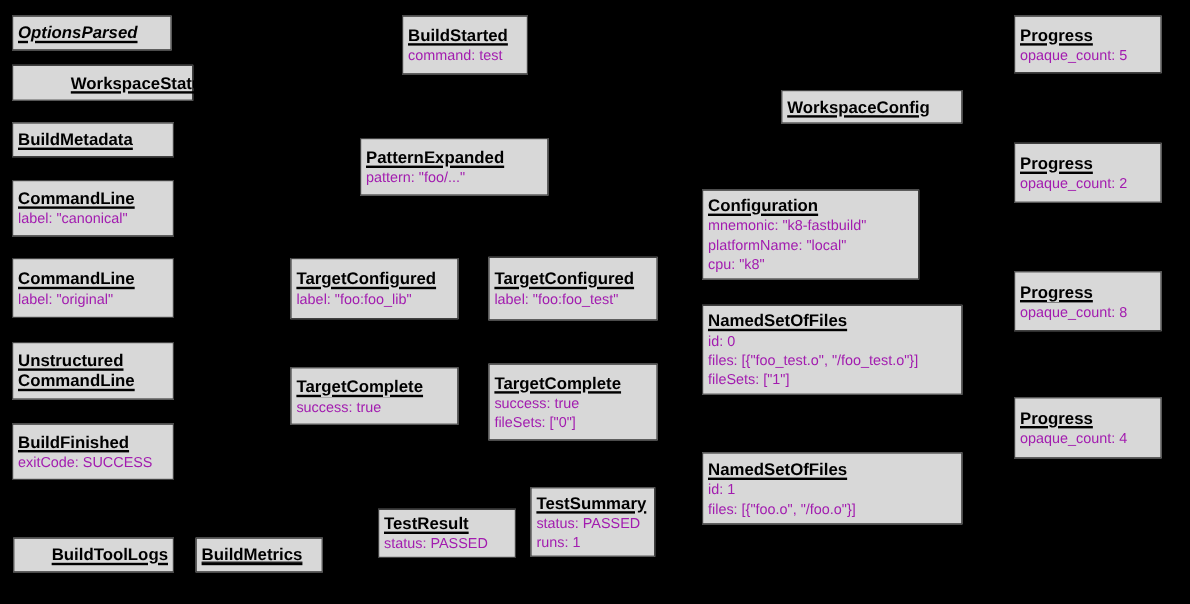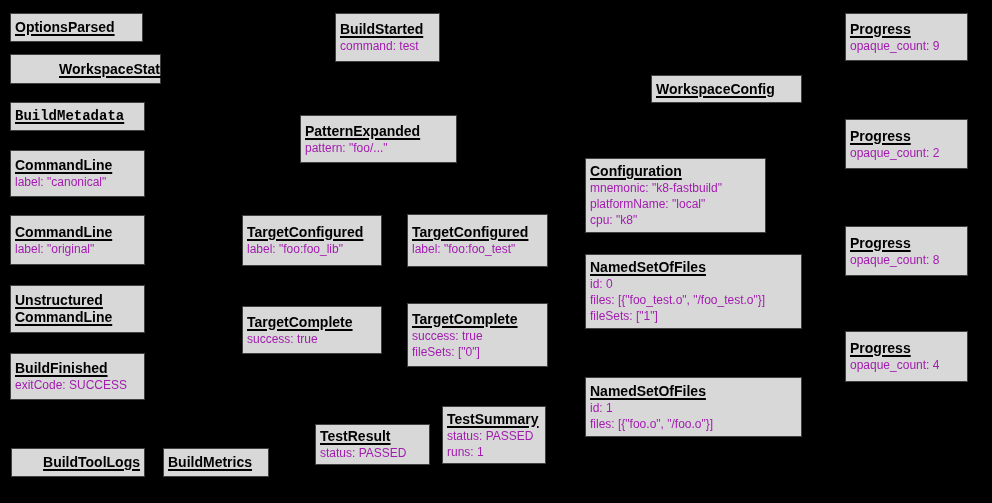--- a/index.html
+++ b/index.html
@@ -39,27 +39,27 @@
     font-size: 12px;
     line-height: 16px;
     white-space: pre;
     color: #a21caf;
   }
 </style>
 </head>
 <body>
 
 <div id="diagram" style="background: rgb(0, 0, 0); --node-fill: #d8d8d8; --node-border: #404040;">
-    <div class="node" style="left: 10px; top: 13px; width: 133px; min-height: 29px;">
+    <div class="node" style="left: 10px; top: 13px; width: 133px; min-height: 29px; font-style: italic;">
     <div class="node-title">OptionsParsed</div>
   </div>
     <div class="node" style="left: 10px; top: 54px; width: 151px; min-height: 30px; padding-left: 48px;">
     <div class="node-title">WorkspaceStatus</div>
   </div>
-    <div class="node" style="left: 10px; top: 102px; width: 135px; min-height: 29px; font-family: Liberation Mono, monospace;">
+    <div class="node" style="left: 10px; top: 102px; width: 135px; min-height: 29px;">
     <div class="node-title">BuildMetadata</div>
   </div>
     <div class="node" style="left: 10px; top: 150px; width: 135px; min-height: 47px;">
     <div class="node-title">CommandLine</div>
   <div class="node-line">label: "canonical"</div>
     </div>
     <div class="node" style="left: 10px; top: 215px; width: 135px; min-height: 50px;">
     <div class="node-title">CommandLine</div>
   <div class="node-line">label: "original"</div>
     </div>
@@ -67,21 +67,21 @@
     <div class="node-title">Unstructured
 CommandLine</div>
   </div>
     <div class="node" style="left: 10px; top: 353px; width: 135px; min-height: 47px;">
     <div class="node-title">BuildFinished</div>
   <div class="node-line">exitCode: SUCCESS</div>
     </div>
     <div class="node" style="left: 11px; top: 448px; width: 134px; min-height: 29px; align-items: flex-end;">
     <div class="node-title">BuildToolLogs</div>
   </div>
-    <div class="node" style="left: 163px; top: 448px; width: 106px; min-height: 29px;">
+    <div class="node" style="left: 163px; top: 448px; width: 106px; min-height: 29px; text-decoration: underline;">
     <div class="node-title">BuildMetrics</div>
   </div>
     <div class="node" style="left: 300px; top: 13px; width: 105px; min-height: 49px; margin-left: 35px;">
     <div class="node-title">BuildStarted</div>
   <div class="node-line">command: test</div>
     </div>
     <div class="node" style="left: 300px; top: 115px; width: 157px; min-height: 48px;">
     <div class="node-title">PatternExpanded</div>
   <div class="node-line">pattern: "foo/..."</div>
     </div>
@@ -126,21 +126,21 @@
       <div class="node-line">files: [{"foo_test.o", "/foo_test.o"}]</div>
       <div class="node-line">fileSets: ["1"]</div>
     </div>
     <div class="node" style="left: 585px; top: 377px; width: 217px; min-height: 60px;">
     <div class="node-title">NamedSetOfFiles</div>
   <div class="node-line">id: 1</div>
       <div class="node-line">files: [{"foo.o", "/foo.o"}]</div>
     </div>
     <div class="node" style="left: 845px; top: 13px; width: 123px; min-height: 48px;">
     <div class="node-title">Progress</div>
-  <div class="node-line">opaque_count: 9</div>
+  <div class="node-line">opaque_count: 5</div>
     </div>
     <div class="node" style="left: 845px; top: 119px; width: 123px; min-height: 50px;">
     <div class="node-title">Progress</div>
   <div class="node-line">opaque_count: 2</div>
     </div>
     <div class="node" style="left: 845px; top: 226px; width: 123px; min-height: 50px;">
     <div class="node-title">Progress</div>
   <div class="node-line">opaque_count: 8</div>
     </div>
     <div class="node" style="left: 845px; top: 331px; width: 123px; min-height: 51px;">

